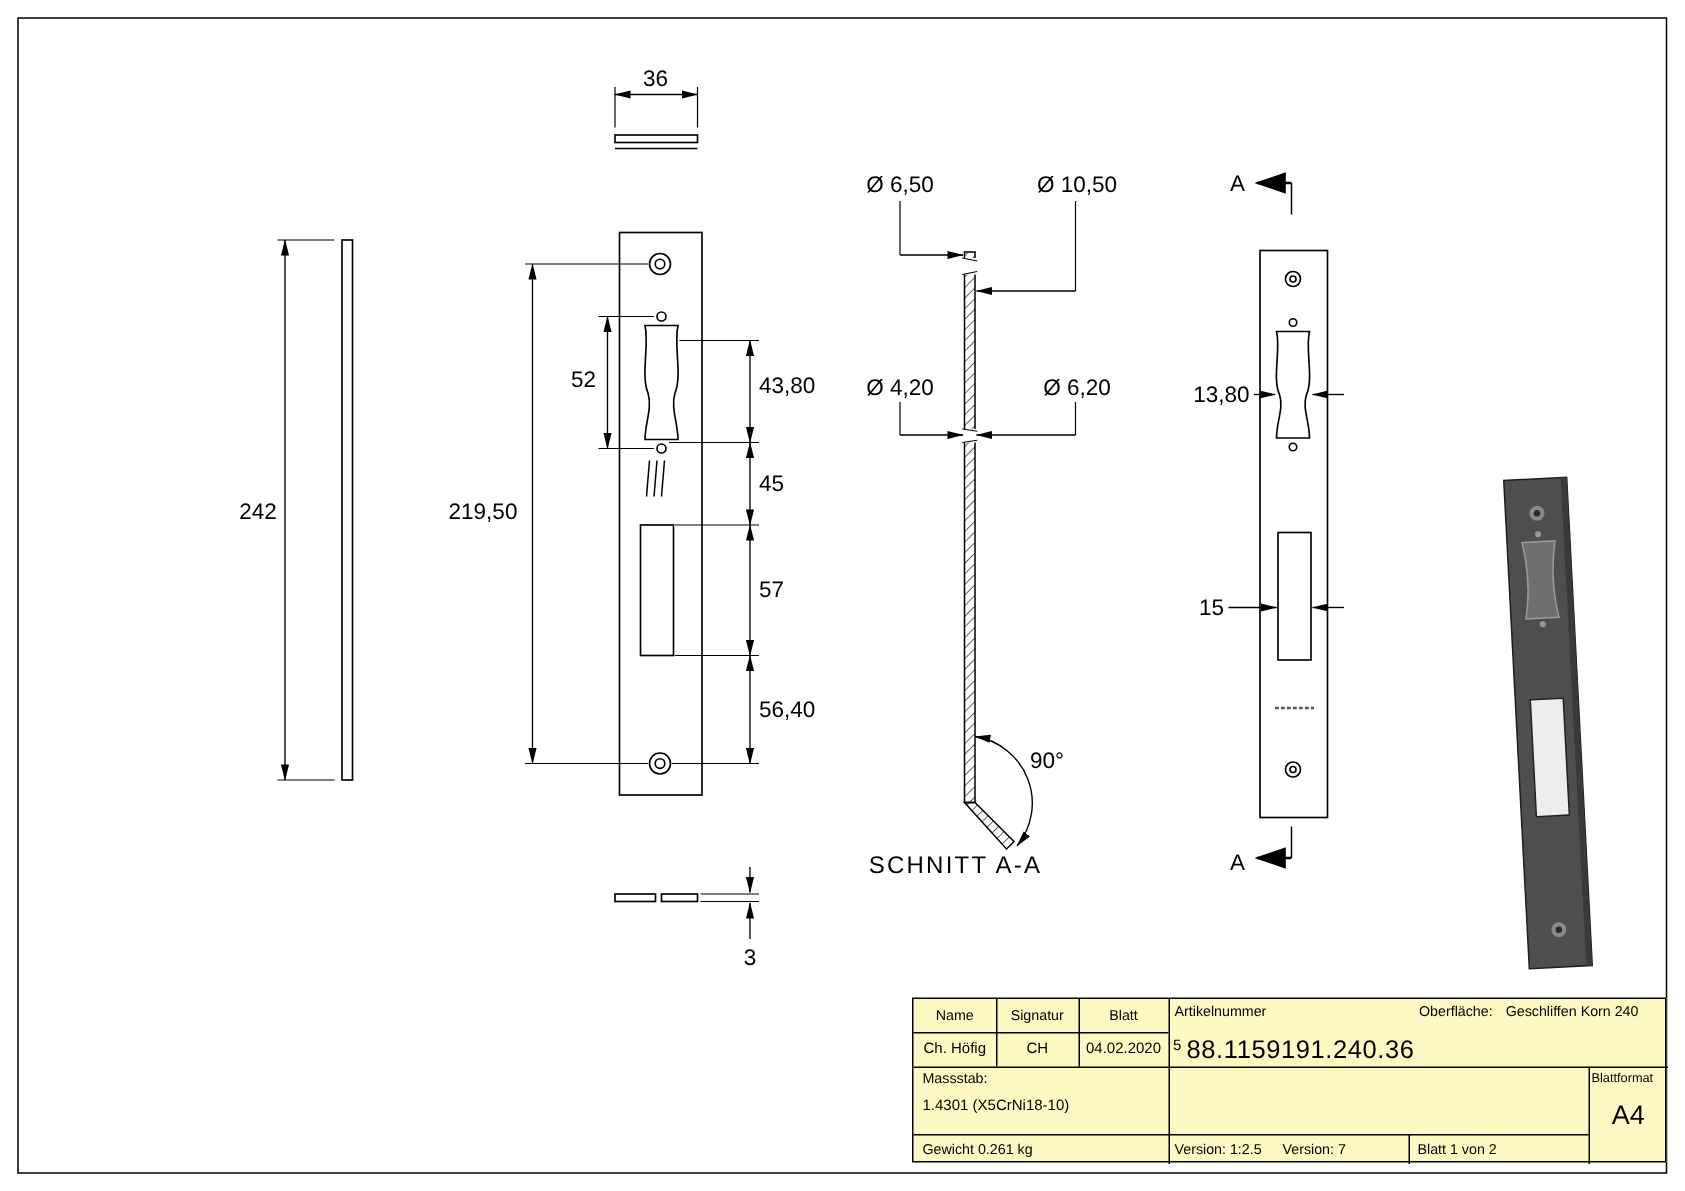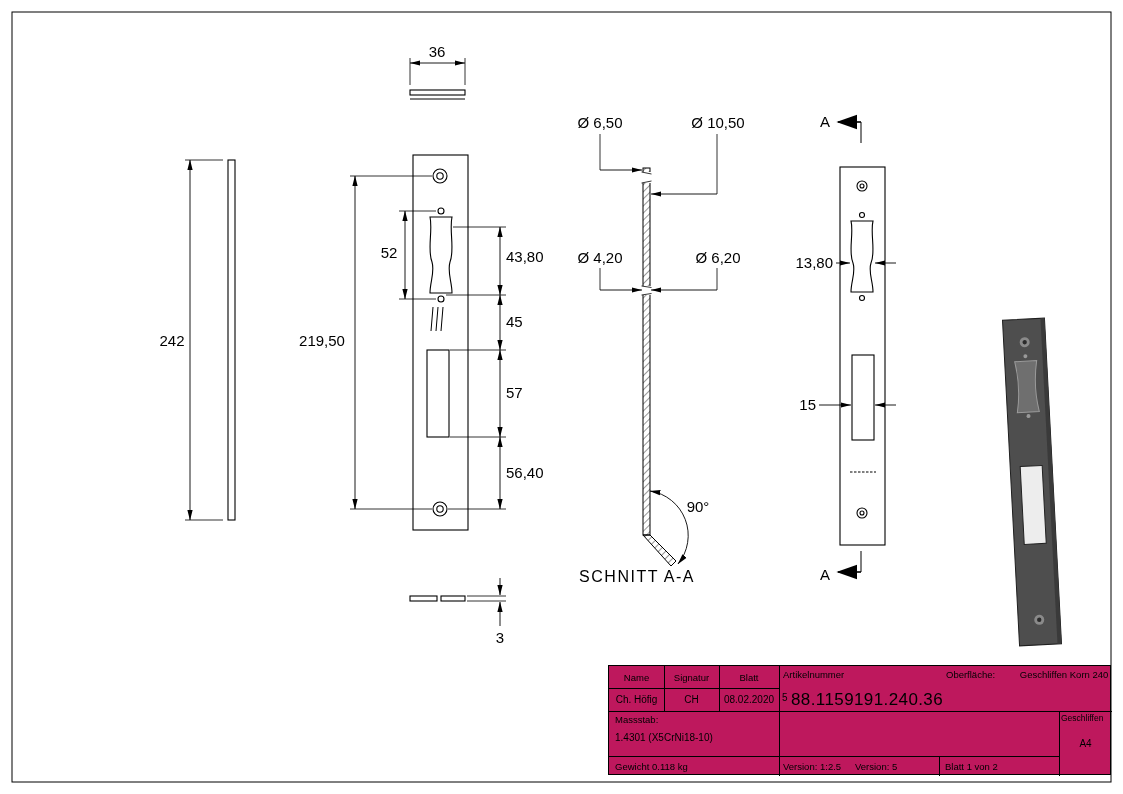--- a/index.html
+++ b/index.html
@@ -14,31 +14,31 @@
   
   .shape { fill:#fff; stroke:#000; stroke-width:1.1; }
   .s     { fill:none; stroke:#000; stroke-width:1; }
   .thin  { fill:none; stroke:#000; stroke-width:0.8; }
   .dim   { fill:none; stroke:#000; stroke-width:0.9; marker-start:url(#arr); marker-end:url(#arr); }
   .dimend{ fill:none; stroke:#000; stroke-width:0.9; marker-end:url(#arr); }
   .cut   { fill:none; stroke:#000; stroke-width:1.6; marker-end:url(#arrBig); }
 
   
   .tb { position:absolute; left:608px; top:665px; width:503px; height:110px;
-        border:1px solid #000; box-sizing:border-box; background:#be185d; }
+        border:1px solid #000; box-sizing:border-box; background:#fef9c3; }
   .vl { position:absolute; width:1px; background:#000; }
   .hl { position:absolute; height:1px; background:#000; }
   .tcell { position:absolute; color:#000; white-space:nowrap; }
   .c  { display:flex; align-items:center; justify-content:center; }
   .f95  { font-size:9.5px; }
   .f10  { font-size:10px; }
   .f105 { font-size:10px; }
   .f85  { font-size:8.5px; }
   .artnum { font-size:17px; letter-spacing:0.4px; }
-  .a4 { font-size:10px; }
+  .a4 { font-size:18px; }
 </style>
 </head>
 <body>
 
 <div class="page">
 
   <svg width="1123" height="794" viewBox="0 0 1123 794">
     <defs>
       <marker id="arr" markerWidth="12" markerHeight="8" refX="11.5" refY="4" orient="auto-start-reverse">
         <path d="M0,1 L12,4 L0,7 Z" fill="#000"></path>
@@ -205,35 +205,35 @@
     <div class="hl" style="top:22px;left:0;width:170px"></div>
     <div class="hl" style="top:45px;left:0;width:503px"></div>
     <div class="hl" style="top:90px;left:0;width:450px"></div>
 
     <div class="tcell c f95" style="left:0;top:0;width:55px;height:22px">Name</div>
     <div class="tcell c f95" style="left:55px;top:0;width:55px;height:22px">Signatur</div>
     <div class="tcell c f95" style="left:110px;top:0;width:60px;height:22px">Blatt</div>
 
     <div class="tcell c f10" style="left:0;top:22px;width:55px;height:23px">Ch. Höfig</div>
     <div class="tcell c f10" style="left:55px;top:22px;width:55px;height:23px">CH</div>
-    <div class="tcell c f10" style="left:110px;top:22px;width:60px;height:23px">08.02.2020</div>
+    <div class="tcell c f10" style="left:110px;top:22px;width:60px;height:23px">04.02.2020</div>
 
     <div class="tcell f95" style="left:174px;top:3px">Artikelnummer</div>
     <div class="tcell f95" style="left:337px;top:3px">
       <span>Oberfläche:</span>
-      <span style="margin-left:22px">Geschliffen Korn 240</span>
+      <span style="margin-left:6px">Geschliffen Korn 240</span>
     </div>
     <div class="tcell f10" style="left:173px;top:26px">5</div>
     <div class="tcell artnum" style="left:182px;top:24px">88.1159191.240.36</div>
 
     <div class="tcell f95" style="left:6px;top:48px">Massstab:</div>
     <div class="tcell f105" style="left:6px;top:66px">1.4301 (X5CrNi18-10)</div>
 
-    <div class="tcell c f95" style="left:6px;top:90px;height:20px;justify-content:flex-start">Gewicht 0.118 kg</div>
+    <div class="tcell c f95" style="left:6px;top:90px;height:20px;justify-content:flex-start">Gewicht 0.261 kg</div>
     <div class="tcell c f95" style="left:174px;top:90px;height:20px;justify-content:flex-start">Version: 1:2.5</div>
-    <div class="tcell c f95" style="left:246px;top:90px;height:20px;justify-content:flex-start">Version: 5</div>
+    <div class="tcell c f95" style="left:246px;top:90px;height:20px;justify-content:flex-start">Version: 7</div>
     <div class="tcell c f95" style="left:336px;top:90px;height:20px;justify-content:flex-start">Blatt 1 von 2</div>
 
-    <div class="tcell f85" style="left:452px;top:47px">Geschliffen</div>
+    <div class="tcell f85" style="left:452px;top:47px">Blattformat</div>
     <div class="tcell c a4" style="left:450px;top:62px;width:53px;height:30px">A4</div>
   </div>
 
 </div>
 
 </body></html>

